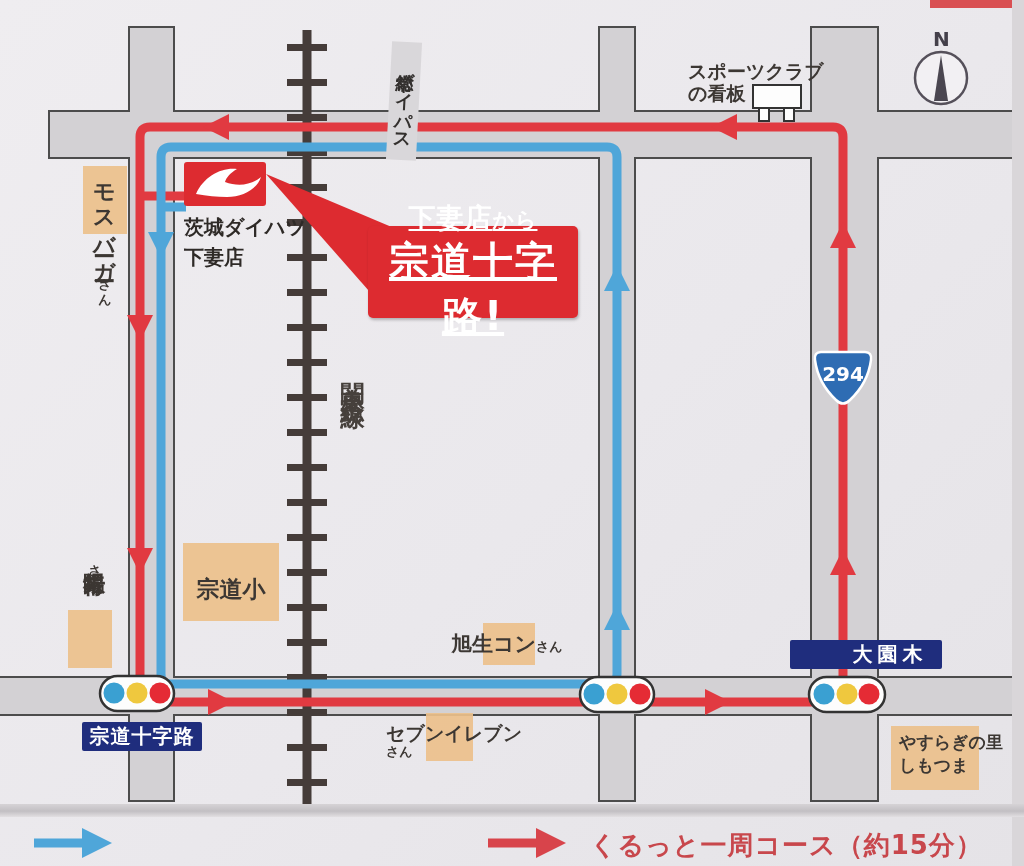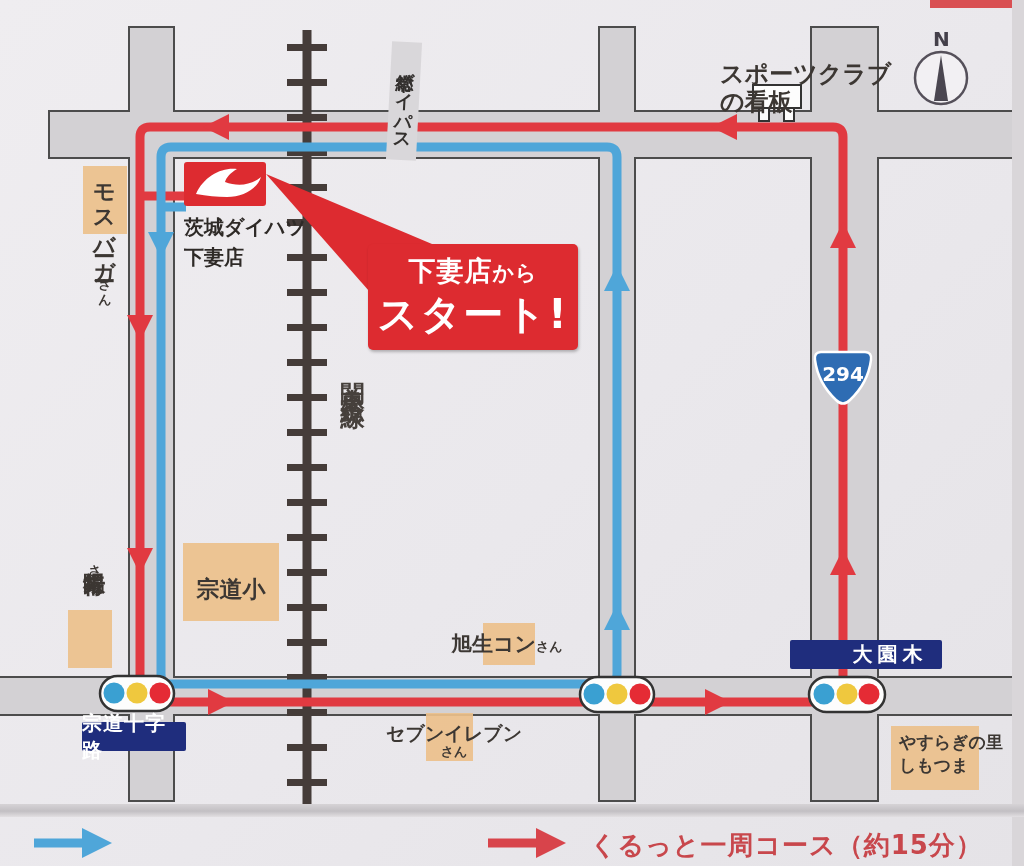--- a/index.html
+++ b/index.html
@@ -168,57 +168,57 @@
   <div class="abs tanbox" style="left:483px;top:623px;width:52px;height:42px;"></div>
   <div class="abs tanbox" style="left:426px;top:713px;width:47px;height:48px;"></div>
   <div class="abs tanbox" style="left:891px;top:726px;width:88px;height:64px;"></div>
 
   <div class="abs bypass vtext" style="left:389px;top:42px;width:30px;height:118px;">常総バイパス</div>
 
   <div class="abs lm vtext railname" style="left:338px;top:363px;">関東常総線</div>
 
   <div class="abs lm" style="left:933px;top:28px;font-size:20px;color:#44404a;">N</div>
 
-  <div class="abs lm" style="left:720px;top:61px;font-size:24px;">
+  <div class="abs lm" style="left:688px;top:61px;font-size:19px;">
     <div>スポーツクラブ</div>
     <div>の看板</div>
   </div>
 
   <div class="abs lm vtext" style="left:92px;top:170px;font-size:22px;">
     <span>モスバーガー</span><span class="suffix">さん</span>
   </div>
 
   <div class="abs lm vtext" style="left:82px;top:556px;font-size:22px;">
     <span>常陽銀行</span><span class="suffix">さん</span>
   </div>
 
   <div class="abs lm" style="left:183px;top:543px;width:96px;height:92px;display:flex;align-items:center;justify-content:center;font-size:23px;">宗道小</div>
 
   <div class="abs lm" style="left:451px;top:632px;font-size:21px;">
     <span>旭生コン</span><span class="suffix">さん</span>
   </div>
 
-  <div class="abs lm" style="left:386px;top:723px;font-size:19px;text-align:center;">
+  <div class="abs lm" style="left:386px;top:723px;font-size:19px;text-align:left;">
     <div>セブンイレブン</div>
     <div class="suffix">さん</div>
   </div>
 
   <div class="abs lm" style="left:899px;top:733px;font-size:17px;line-height:1.35;font-family:Liberation Mono, monospace;">
     <div>やすらぎの里</div>
     <div>しもつま</div>
   </div>
 
   <div class="abs storename" style="left:184px;top:212px;">
     <div>茨城ダイハツ</div>
     <div>下妻店</div>
   </div>
 
-  <div class="abs callout" style="left:368px;top:244px;width:210px;height:106px;">
+  <div class="abs callout" style="left:368px;top:226px;width:210px;height:92px;text-decoration:underline;">
     <div class="l1"><span>下妻店</span><span class="small">から</span></div>
-    <div class="l2">スタート!</div>
-  </div>
-
-  <div class="abs bluesign" style="left:82px;top:722px;width:104px;height:29px;font-size:20px;letter-spacing:1px;">宗道十字路</div>
+    <div class="l2">宗道十字路!</div>
+  </div>
+
+  <div class="abs bluesign" style="left:82px;top:722px;width:120px;height:29px;font-size:20px;letter-spacing:1px;">宗道十字路</div>
   <div class="abs bluesign" style="left:790px;top:640px;width:104px;height:29px;font-size:20px;letter-spacing:5px;padding-left:48px;">大園木</div>
 
   <div class="abs legendtext legend-red" style="left:568px;top:828px;margin-left:22px;">くるっと一周コース（約15分）</div>
 
 </div>
 
 </body></html>

